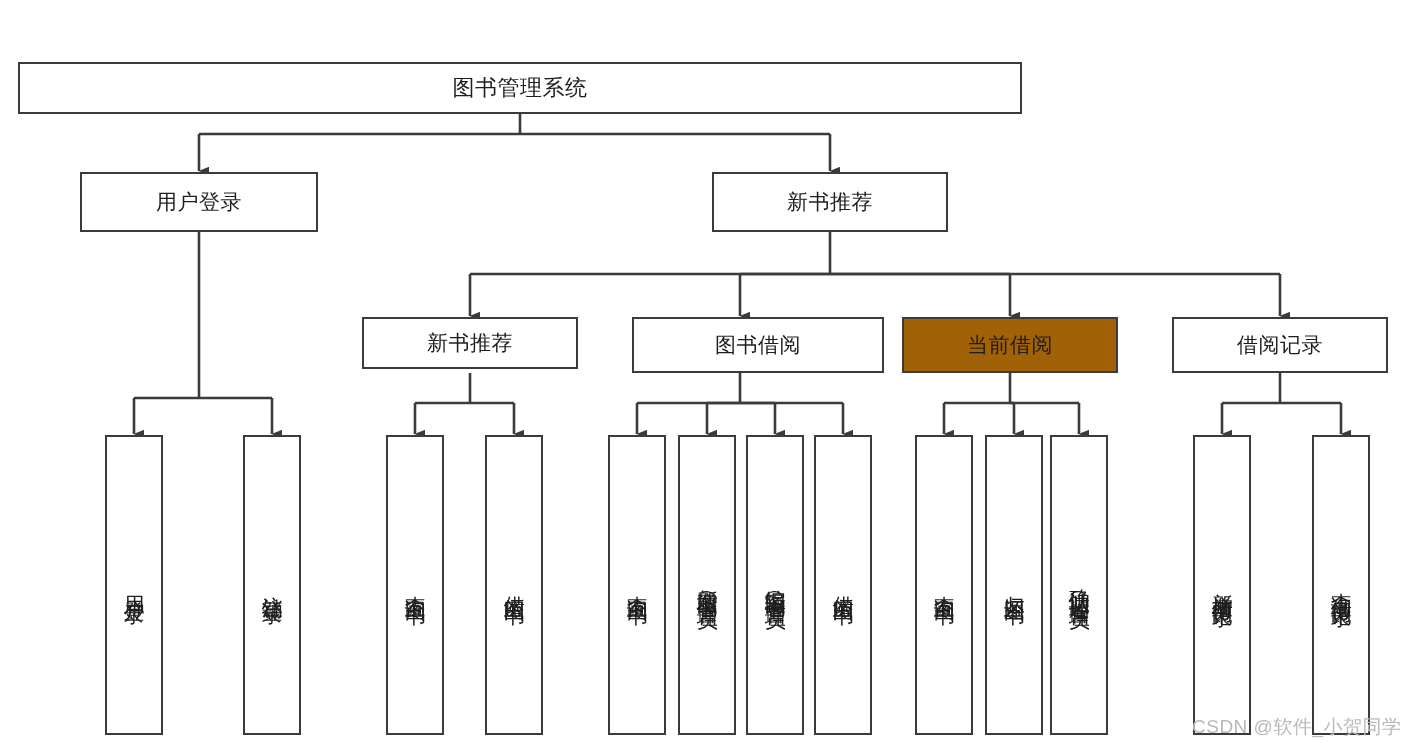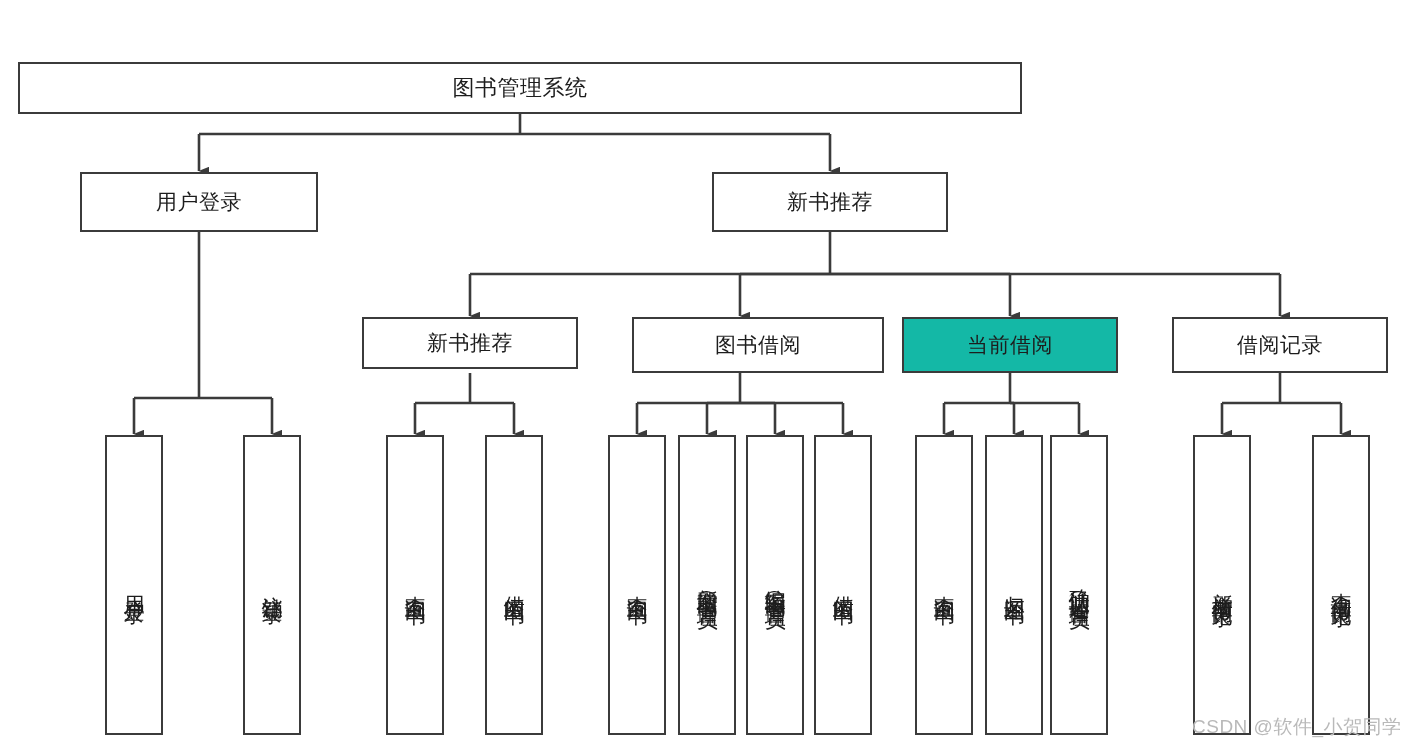--- a/index.html
+++ b/index.html
@@ -129,21 +129,21 @@
       </div>
       <div class="node" style="left: 712px; top: 172px; width: 236px; height: 60px; border-color: rgb(59, 59, 59); background: rgb(255, 255, 255);">
         <span class="node-label" style="color: rgb(29, 29, 29);">新书推荐</span>
       </div>
       <div class="node" style="left: 362px; top: 317px; width: 216px; height: 52px; border-color: rgb(59, 59, 59); background: rgb(255, 255, 255);">
         <span class="node-label" style="color: rgb(29, 29, 29);">新书推荐</span>
       </div>
       <div class="node" style="left: 632px; top: 317px; width: 252px; height: 56px; border-color: rgb(59, 59, 59); background: rgb(255, 255, 255);">
         <span class="node-label" style="color: rgb(29, 29, 29);">图书借阅</span>
       </div>
-      <div class="node" style="left: 902px; top: 317px; width: 216px; height: 56px; border-color: rgb(59, 59, 59); background: #14b8a6;">
+      <div class="node" style="left: 902px; top: 317px; width: 216px; height: 56px; border-color: rgb(59, 59, 59); background: #a16207;">
         <span class="node-label" style="color: rgb(29, 29, 29);">当前借阅</span>
       </div>
       <div class="node" style="left: 1172px; top: 317px; width: 216px; height: 56px; border-color: rgb(59, 59, 59); background: rgb(255, 255, 255);">
         <span class="node-label" style="color: rgb(29, 29, 29);">借阅记录</span>
       </div>
       <div class="node vertical" style="left: 105px; top: 435px; width: 58px; height: 300px; border-color: rgb(59, 59, 59); background: rgb(255, 255, 255);">
         <span class="node-label" style="color: rgb(29, 29, 29);">用户登录</span>
       </div>
       <div class="node vertical" style="left: 243px; top: 435px; width: 58px; height: 300px; border-color: rgb(59, 59, 59); background: rgb(255, 255, 255);">
         <span class="node-label" style="color: rgb(29, 29, 29);">注销登录</span>

